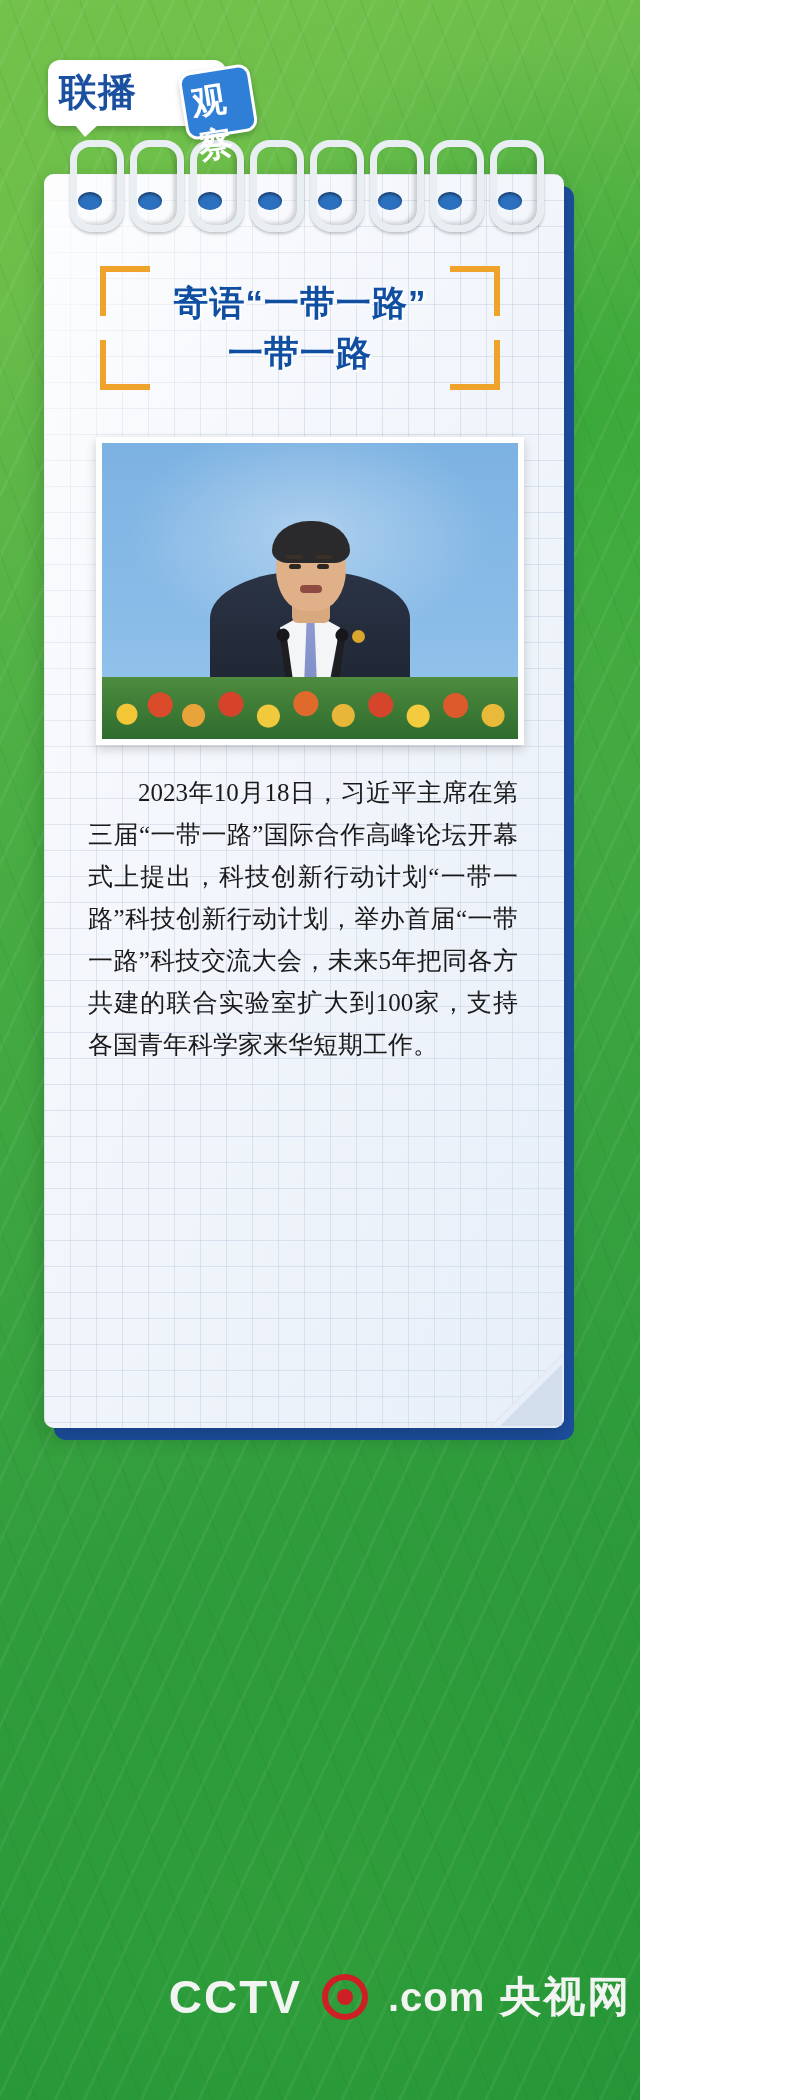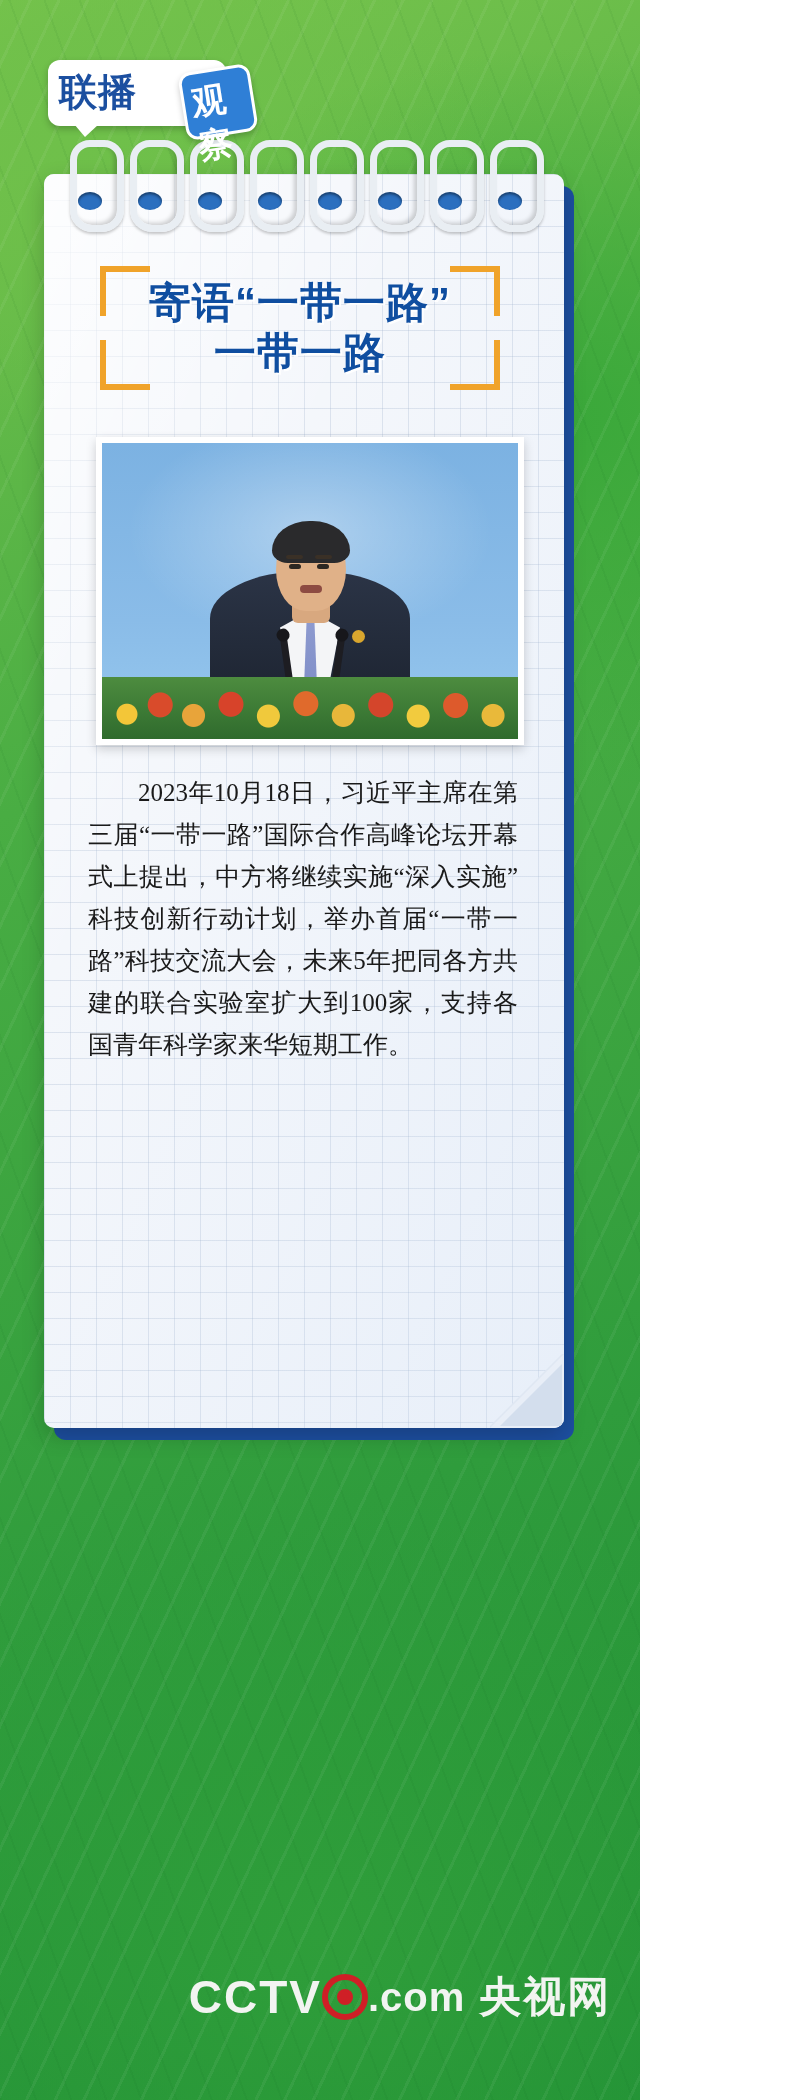--- a/index.html
+++ b/index.html
@@ -212,21 +212,21 @@
   .corner.tl { left: 0; top: 0; border-left: 6px solid #f0a32a; border-top: 6px solid #f0a32a; }
   .corner.tr { right: 0; top: 0; border-right: 6px solid #f0a32a; border-top: 6px solid #f0a32a; }
   .corner.bl { left: 0; bottom: 0; border-left: 6px solid #f0a32a; border-bottom: 6px solid #f0a32a; }
   .corner.br { right: 0; bottom: 0; border-right: 6px solid #f0a32a; border-bottom: 6px solid #f0a32a; }
   .title-text {
     position: absolute;
     left: 0;
     top: 12px;
     width: 400px;
     text-align: center;
-    font-size: 42px;
+    font-size: 35px;
     line-height: 50px;
     font-weight: bold;
     color: #0f4ea0;
     letter-spacing: 1px;
     text-shadow: 2px 2px 0 rgba(255,255,255,0.9);
   }
 
   
   .photo-frame {
     position: absolute;
@@ -414,21 +414,21 @@
     height: 74px;
     z-index: 30;
     display: flex;
     align-items: center;
     justify-content: center;
     gap: 14px;
   }
   .cctv-mark {
     display: flex;
     align-items: center;
-    gap: 0;
+    gap: 20px;
   }
   .cctv-word {
     font-size: 46px;
     font-weight: bold;
     letter-spacing: 2px;
     color: #f2f4f1;
     font-family: "Liberation Sans", sans-serif;
   }
   .cctv-eye {
     position: relative;
@@ -550,21 +550,21 @@
       <div class="eye l"></div>
       <div class="eye r"></div>
       <div class="mouth"></div>
       <div class="mic l"></div>
       <div class="mic r"></div>
       <div class="flowers"></div>
     </div>
   </div>
 
   <div class="article">
-    <p class="para">2023年10月18日，习近平主席在第三届“一带一路”国际合作高峰论坛开幕式上提出，中方将继续实施“深入实施”科技创新行动计划，举办首届“一带一路”科技交流大会，未来5年把同各方共建的联合实验室扩大到100家，支持各国青年科学家来华短期工作。</p>
+    <p class="para">2023年10月18日，习近平主席在第三届“一带一路”国际合作高峰论坛开幕式上提出，科技创新行动计划“一带一路”科技创新行动计划，举办首届“一带一路”科技交流大会，未来5年把同各方共建的联合实验室扩大到100家，支持各国青年科学家来华短期工作。</p>
   </div>
 
   <div class="footer">
     <div class="cctv-mark">
       <span class="cctv-word">CCTV</span>
       <span class="cctv-eye"></span>
       <span class="cctv-dotcom">.com</span>
     </div>
     <div class="cctv-sub">
       <span class="cctv-cn">央视网</span>

